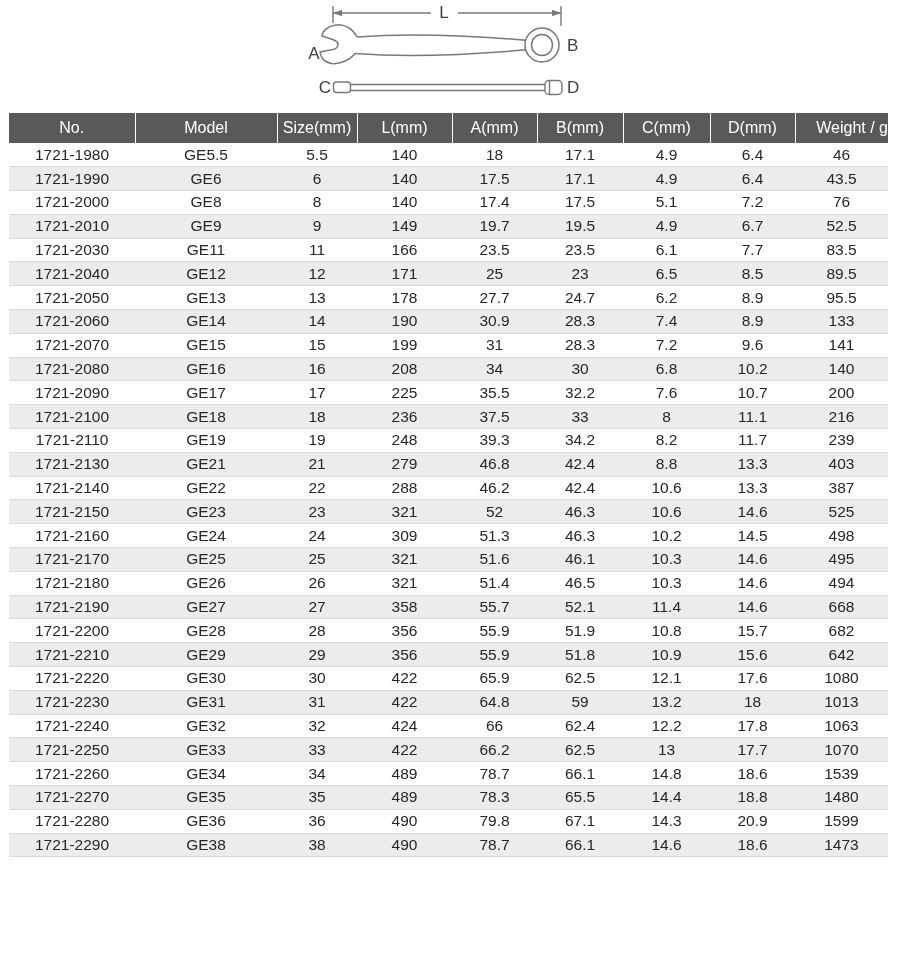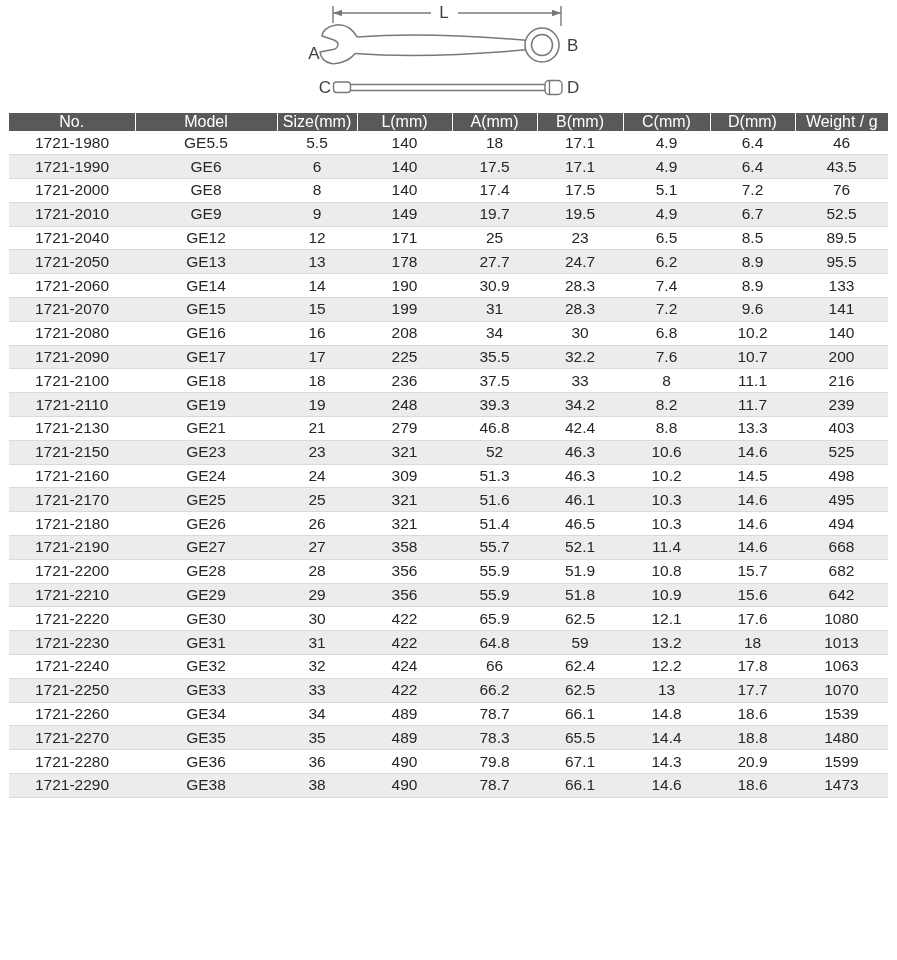--- a/index.html
+++ b/index.html
@@ -23,24 +23,24 @@
   .diagram svg{display:block;}
   .diagram text{
     font-family:"Liberation Sans", sans-serif;
     font-size:17px;fill:var(--label);
   }
   table.spec{
     width:879px;margin:0 9px;border-collapse:collapse;table-layout:fixed;
   }
   table.spec thead th{
     background:var(--header_bg);color:var(--header_text);
-    font-weight:400;font-size:16px;height:18px;padding:0;text-align:center;
+    font-weight:400;font-size:16px;height:30px;padding:0;text-align:center;
     border-right:1.5px solid #ffffff;
   }
-  table.spec thead th:last-child{border-right:none;}
+  table.spec thead th:last-child{border-right:none;text-align:right;}
   table.spec tbody td{
     color:var(--text);font-size:15.5px;text-align:center;
     height:23.8px;padding:0;border-bottom:1px solid var(--grid);
     white-space:nowrap;overflow:hidden;
   }
   table.spec tbody tr:nth-child(even){background:var(--row_alt_bg);}
 </style>
 </head>
 <body>
 
@@ -157,20 +157,31 @@
           <td>GE9</td>
           <td>9</td>
           <td>149</td>
           <td>19.7</td>
           <td>19.5</td>
           <td>4.9</td>
           <td>6.7</td>
           <td>52.5</td>
         </tr>
         <tr>
+          <td>1721-2030</td>
+          <td>GE11</td>
+          <td>11</td>
+          <td>166</td>
+          <td>23.5</td>
+          <td>23.5</td>
+          <td>6.1</td>
+          <td>7.7</td>
+          <td>83.5</td>
+        </tr>
+        <tr>
           <td>1721-2040</td>
           <td>GE12</td>
           <td>12</td>
           <td>171</td>
           <td>25</td>
           <td>23</td>
           <td>6.5</td>
           <td>8.5</td>
           <td>89.5</td>
         </tr>
@@ -256,20 +267,31 @@
           <td>GE21</td>
           <td>21</td>
           <td>279</td>
           <td>46.8</td>
           <td>42.4</td>
           <td>8.8</td>
           <td>13.3</td>
           <td>403</td>
         </tr>
         <tr>
+          <td>1721-2140</td>
+          <td>GE22</td>
+          <td>22</td>
+          <td>288</td>
+          <td>46.2</td>
+          <td>42.4</td>
+          <td>10.6</td>
+          <td>13.3</td>
+          <td>387</td>
+        </tr>
+        <tr>
           <td>1721-2150</td>
           <td>GE23</td>
           <td>23</td>
           <td>321</td>
           <td>52</td>
           <td>46.3</td>
           <td>10.6</td>
           <td>14.6</td>
           <td>525</td>
         </tr>

